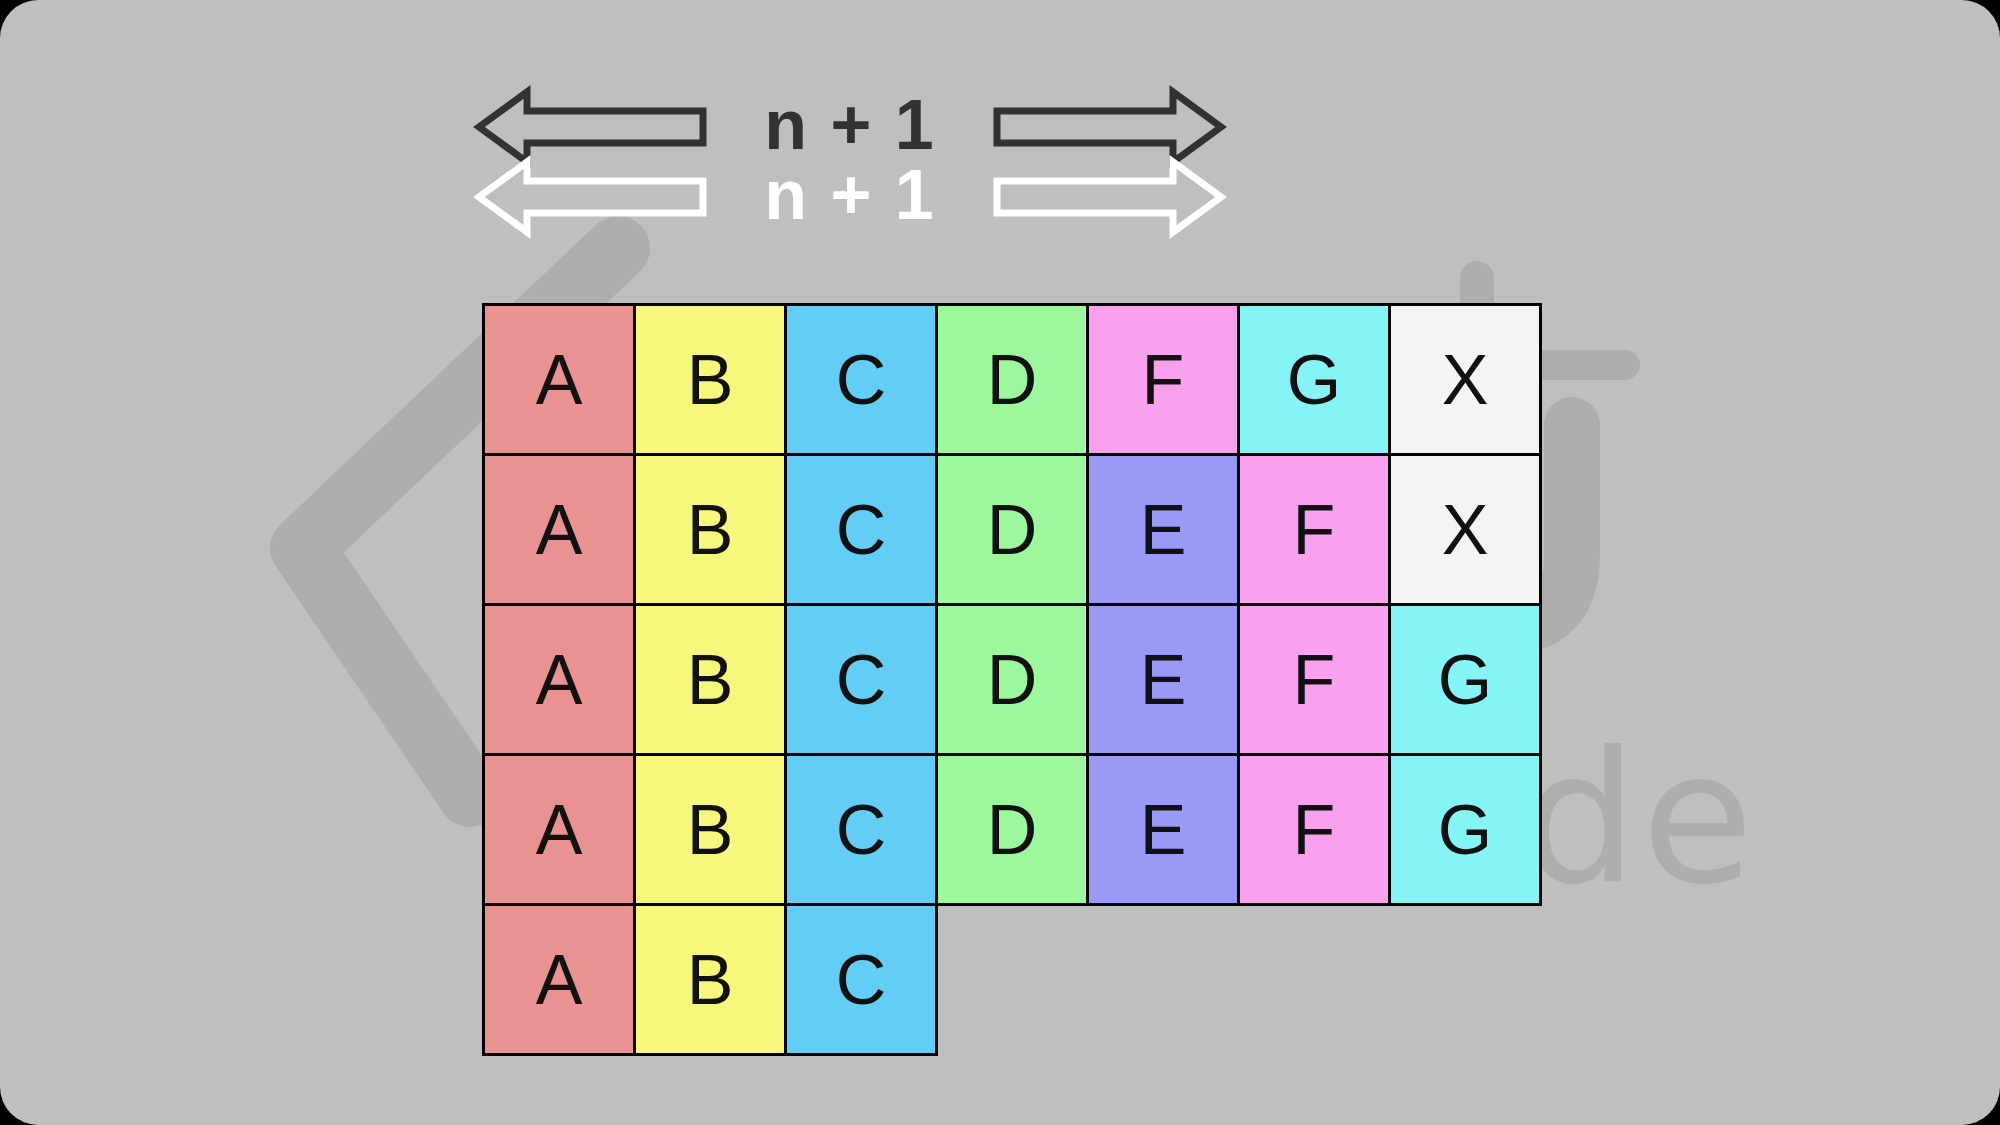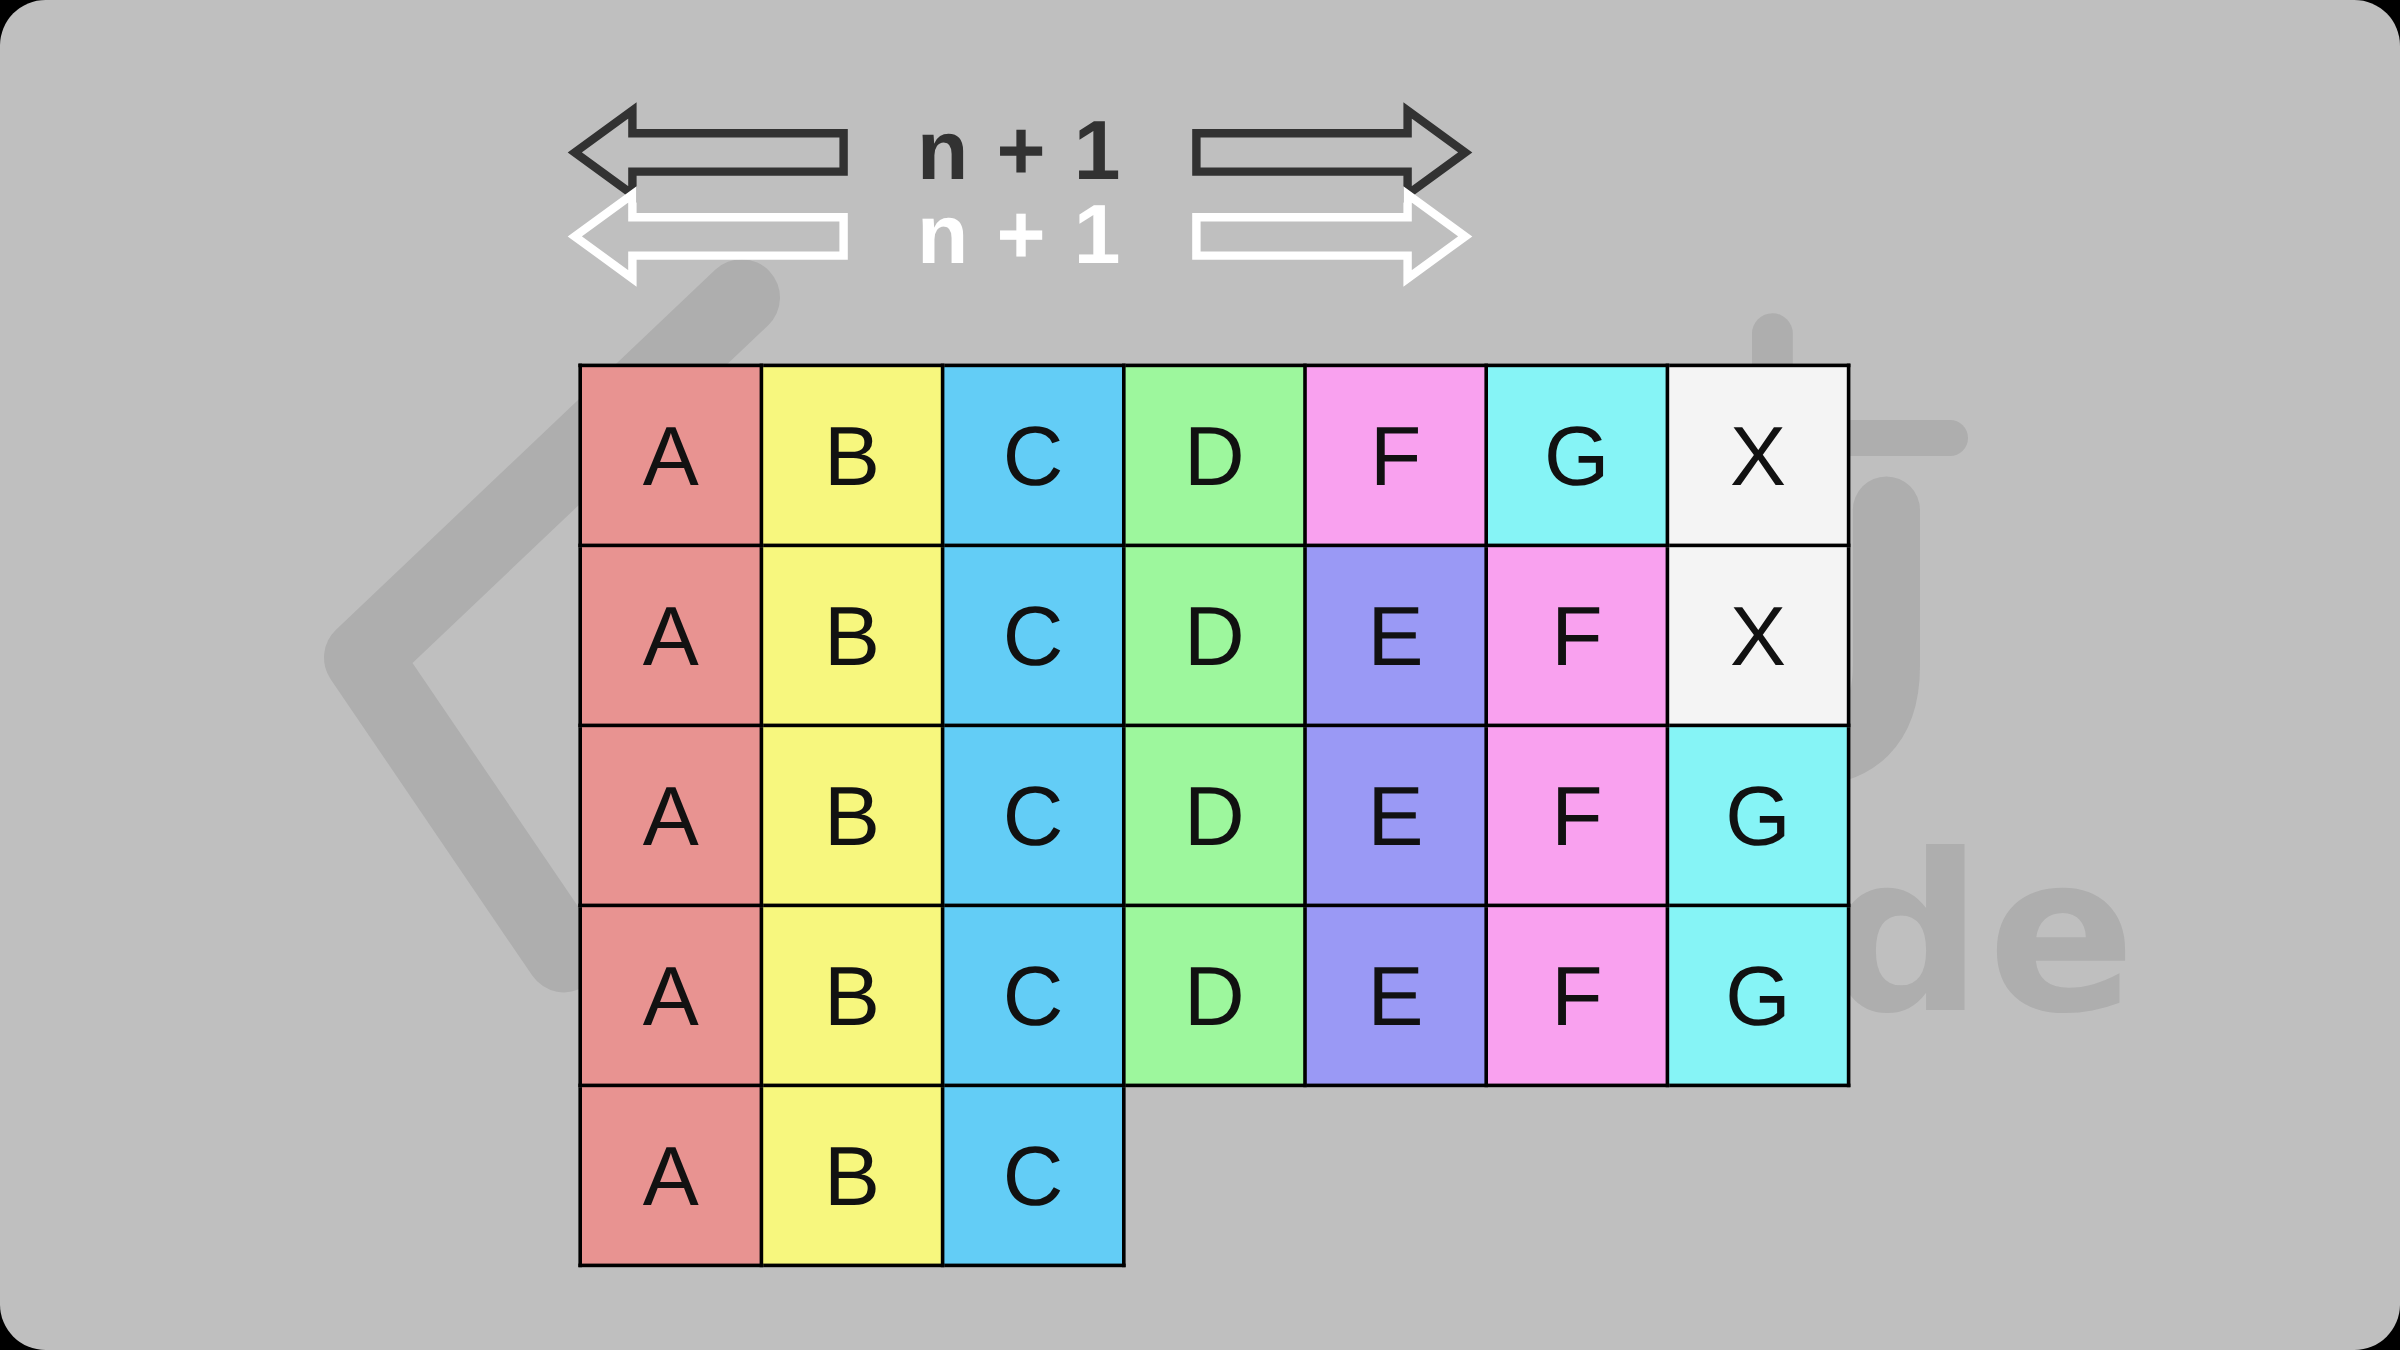--- a/index.html
+++ b/index.html
@@ -1,21 +1,21 @@
 <!DOCTYPE html>
 <html style="--page-bg: #000000; --canvas: #bfbfbf; --watermark: #aeaeae; --grid-line: #000000; --letter: #111111; --arrow-dark: #323232; --arrow-light: #ffffff;"><head>
 <meta charset="utf-8">
 <style>
   html,body{margin:0;padding:0;background:var(--page-bg,#000);}
   .stage{position:relative;width:2000px;height:1125px;overflow:hidden;
          font-family:"Liberation Sans",sans-serif;}
   .canvas{position:absolute;inset:0;background:var(--canvas,#bfbfbf);border-radius:38px;}
   .wm-svg{position:absolute;left:0;top:0;}
-  .wm-de{position:absolute;left:1522px;top:688px;font-family:"DejaVu Sans",sans-serif;
-         font-weight:bold;font-size:182px;line-height:1;color:var(--watermark);
+  .wm-de{position:absolute;left:1522px;top:727px;font-family:"DejaVu Sans",sans-serif;
+         font-weight:normal;font-size:182px;line-height:1;color:var(--watermark);
          letter-spacing:4px;}
   .arrow{position:absolute;width:224px;height:70px;overflow:visible;}
   .arrow polygon{fill:var(--canvas);stroke-width:7px;stroke-linejoin:miter;}
   .arrow.dark polygon{stroke:var(--arrow-dark);}
   .arrow.light polygon{stroke:var(--arrow-light);}
   .gap-label{position:absolute;left:703px;width:294px;height:70px;
              display:flex;align-items:center;justify-content:center;
              font-size:70px;font-weight:bold;letter-spacing:2px;}
   .gap-label.dark{top:90px;color:var(--arrow-dark);}
   .gap-label.light{top:160px;color:var(--arrow-light);}

